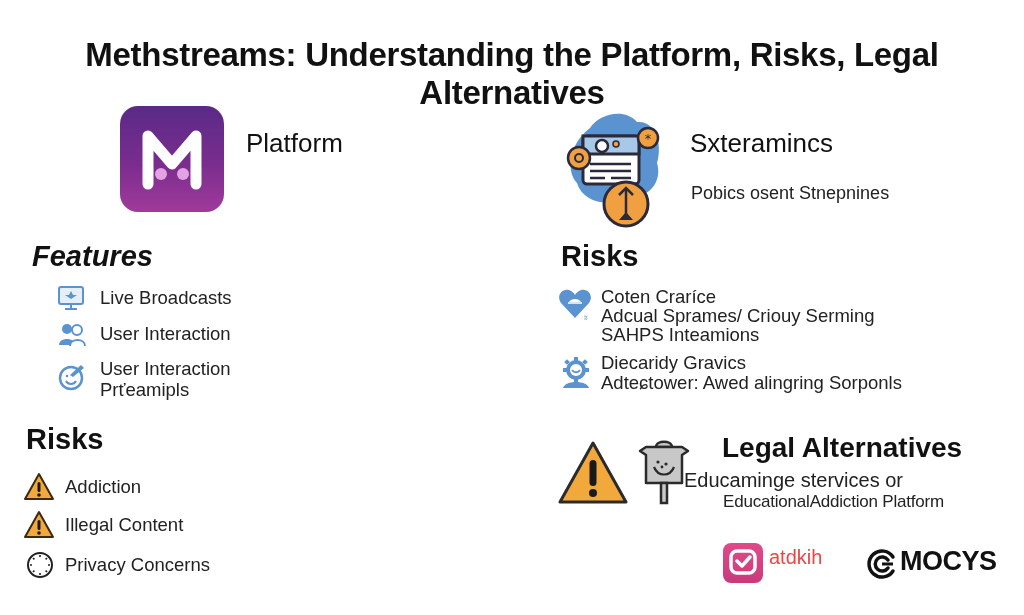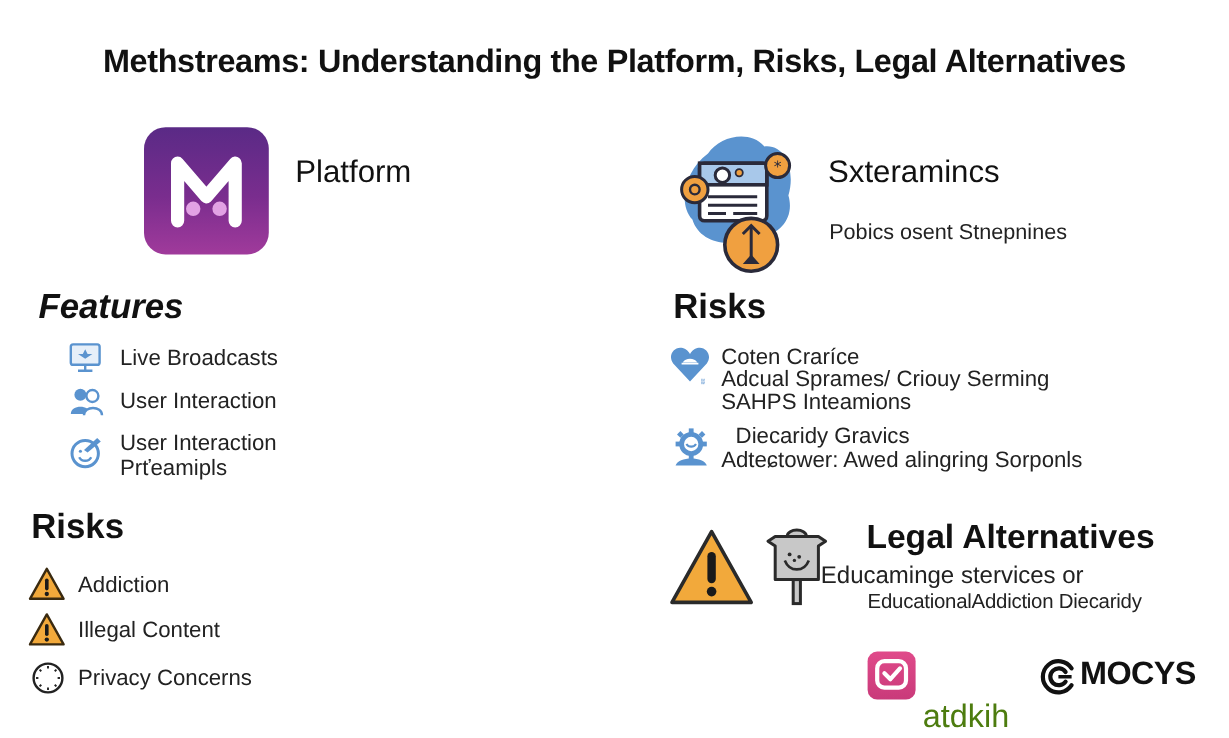--- a/index.html
+++ b/index.html
@@ -1,20 +1,20 @@
 <!DOCTYPE html>
 <html><head>
   <meta charset="utf-8">
   <style>
     * { box-sizing: border-box; margin: 0; padding: 0; }
     html, body { width: 1024px; height: 615px; background: #ffffff; overflow: hidden; }
     body { position: relative; font-family: "Liberation Sans", "DejaVu Sans", sans-serif; color: #111; }
     .abs { position: absolute; }
 
-    .title { left: 0; width: 1024px; top: 36px; text-align: center; font-size: 27px; font-weight: 700; letter-spacing: -0.3px; color: #111; }
+    .title { left: 0; width: 1024px; top: 36px; text-align: center; font-size: 33px; font-weight: 700; letter-spacing: -0.3px; color: #111; }
 
     .platform-logo { left: 120px; top: 106px; width: 104px; height: 106px; border-radius: 18px;
       background: linear-gradient(180deg, #5a2a86 0%, #7a2d8e 55%, #a03a9b 100%); }
     .platform-logo svg { position: absolute; left: 0; top: 0; }
     .platform-label { left: 246px; top: 128px; font-size: 26px; font-weight: 500; color: #111; text-align: center; }
 
     .stream-illus { left: 565px; top: 108px; width: 100px; height: 122px; }
     .stream-title { left: 690px; top: 128px; font-size: 26px; font-weight: 400; color: #111; }
     .stream-sub { left: 691px; top: 183px; font-size: 18px; color: #222; }
 
@@ -23,21 +23,21 @@
     .risks-left-h { left: 26px; top: 423px; }
     .risks-right-h { left: 561px; top: 240px; }
 
     .item-text { font-size: 18.5px; color: #222; line-height: 21px; }
 
     .legal-h { left: 722px; top: 432px; font-size: 28px; font-weight: 700; color: #111; }
     .legal-sub1 { left: 684px; top: 469px; font-size: 20px; color: #222; }
     .legal-sub2 { left: 723px; top: 492px; font-size: 17px; color: #222; letter-spacing: -0.2px; }
 
     .brand1-icon { left: 723px; top: 543px; width: 40px; height: 40px; border-radius: 8px; background: linear-gradient(180deg, #e04a8a, #c93a7a); }
-    .brand1-text { left: 769px; top: 546px; font-size: 27px; font-weight: 500; color: #4d7c0f; margin-top: 36px; }
+    .brand1-text { left: 769px; top: 546px; font-size: 20px; font-weight: 500; color: #ef4444; }
     .brand2-icon { left: 866px; top: 548px; width: 32px; height: 32px; }
     .brand2-text { left: 900px; top: 546px; font-size: 27px; font-weight: 700; color: #111; letter-spacing: -0.5px; }
   </style>
 </head>
 <body>
 
 <div class="abs title">Methstreams: Understanding the Platform, Risks, Legal Alternatives</div>
 
 <div class="abs platform-logo">
   <svg width="104" height="106" viewBox="0 0 104 106">
@@ -164,21 +164,21 @@
       <rect x="13" y="22" width="4" height="5"></rect>
       <rect x="2" y="12" width="5" height="4"></rect>
       <rect x="23" y="12" width="5" height="4"></rect>
       <rect x="4" y="4" width="4" height="4" transform="rotate(45 6 6)"></rect>
       <rect x="22" y="4" width="4" height="4" transform="rotate(45 24 6)"></rect>
       <path d="M2 32 C4 24 26 24 28 32 Z"></path>
     </g>
     <circle cx="15" cy="14" r="6" fill="#fff"></circle>
     <path d="M11 14 C13 17 17 17 19 14" fill="none" stroke="#5a93cf" stroke-width="1.8"></path>
   </svg>
-  <div class="abs item-text" style="left:40px; top:0px; white-space:nowrap;margin-left:12px;">Diecaridy Gravics</div>
+  <div class="abs item-text" style="left:40px; top:0px; white-space:nowrap;">Diecaridy Gravics</div>
   <div class="abs item-text" style="left:40px; top:20px; white-space:nowrap;">Adteɕtower: Awed alingring Sorponls</div>
 </div>
 
 <svg class="abs" width="72" height="66" viewBox="0 0 72 66" style="left:557px; top:440px;">
   <path d="M36 3 L69 62 L3 62 Z" fill="#f2a93b" stroke="#2a2a2a" stroke-width="3" stroke-linejoin="round"></path>
   <rect x="32.5" y="20" width="7" height="26" rx="3.5" fill="#1a1a1a"></rect>
   <circle cx="36" cy="53" r="4" fill="#1a1a1a"></circle>
 </svg>
 
 <svg class="abs" width="56" height="72" viewBox="0 0 56 72" style="left:636px; top:437px;">
@@ -186,21 +186,21 @@
   <path d="M4 14 L10 10 L46 10 L52 14 L46 18 L46 46 L10 46 L10 18 Z" fill="#c8c8c8" stroke="#2a2a2a" stroke-width="2.5" stroke-linejoin="round"></path>
   <path d="M18 30 C22 40 34 40 38 30" fill="none" stroke="#2a2a2a" stroke-width="2.2"></path>
   <circle cx="22" cy="25" r="1.6" fill="#2a2a2a"></circle>
   <circle cx="30" cy="27" r="1.6" fill="#2a2a2a"></circle>
   <circle cx="26" cy="30" r="1.4" fill="#2a2a2a"></circle>
   <rect x="25" y="46" width="6" height="20" fill="#c8c8c8" stroke="#2a2a2a" stroke-width="2.5"></rect>
 </svg>
 
 <div class="abs legal-h">Legal Alternatives</div>
 <div class="abs legal-sub1">Educaminge stervices or</div>
-<div class="abs legal-sub2">EducationalAddiction Diecaridy</div>
+<div class="abs legal-sub2">EducationalAddiction Platform</div>
 
 <div class="abs brand1-icon">
   <svg width="40" height="40" viewBox="0 0 40 40">
     <rect x="8" y="8" width="24" height="22" rx="6" fill="none" stroke="#fff" stroke-width="3.5"></rect>
     <path d="M14 18 L19 23 L27 14" fill="none" stroke="#fff" stroke-width="3.5" stroke-linecap="round" stroke-linejoin="round"></path>
   </svg>
 </div>
 <div class="abs brand1-text">atdkih</div>
 
 <svg class="abs brand2-icon" viewBox="0 0 32 32">

